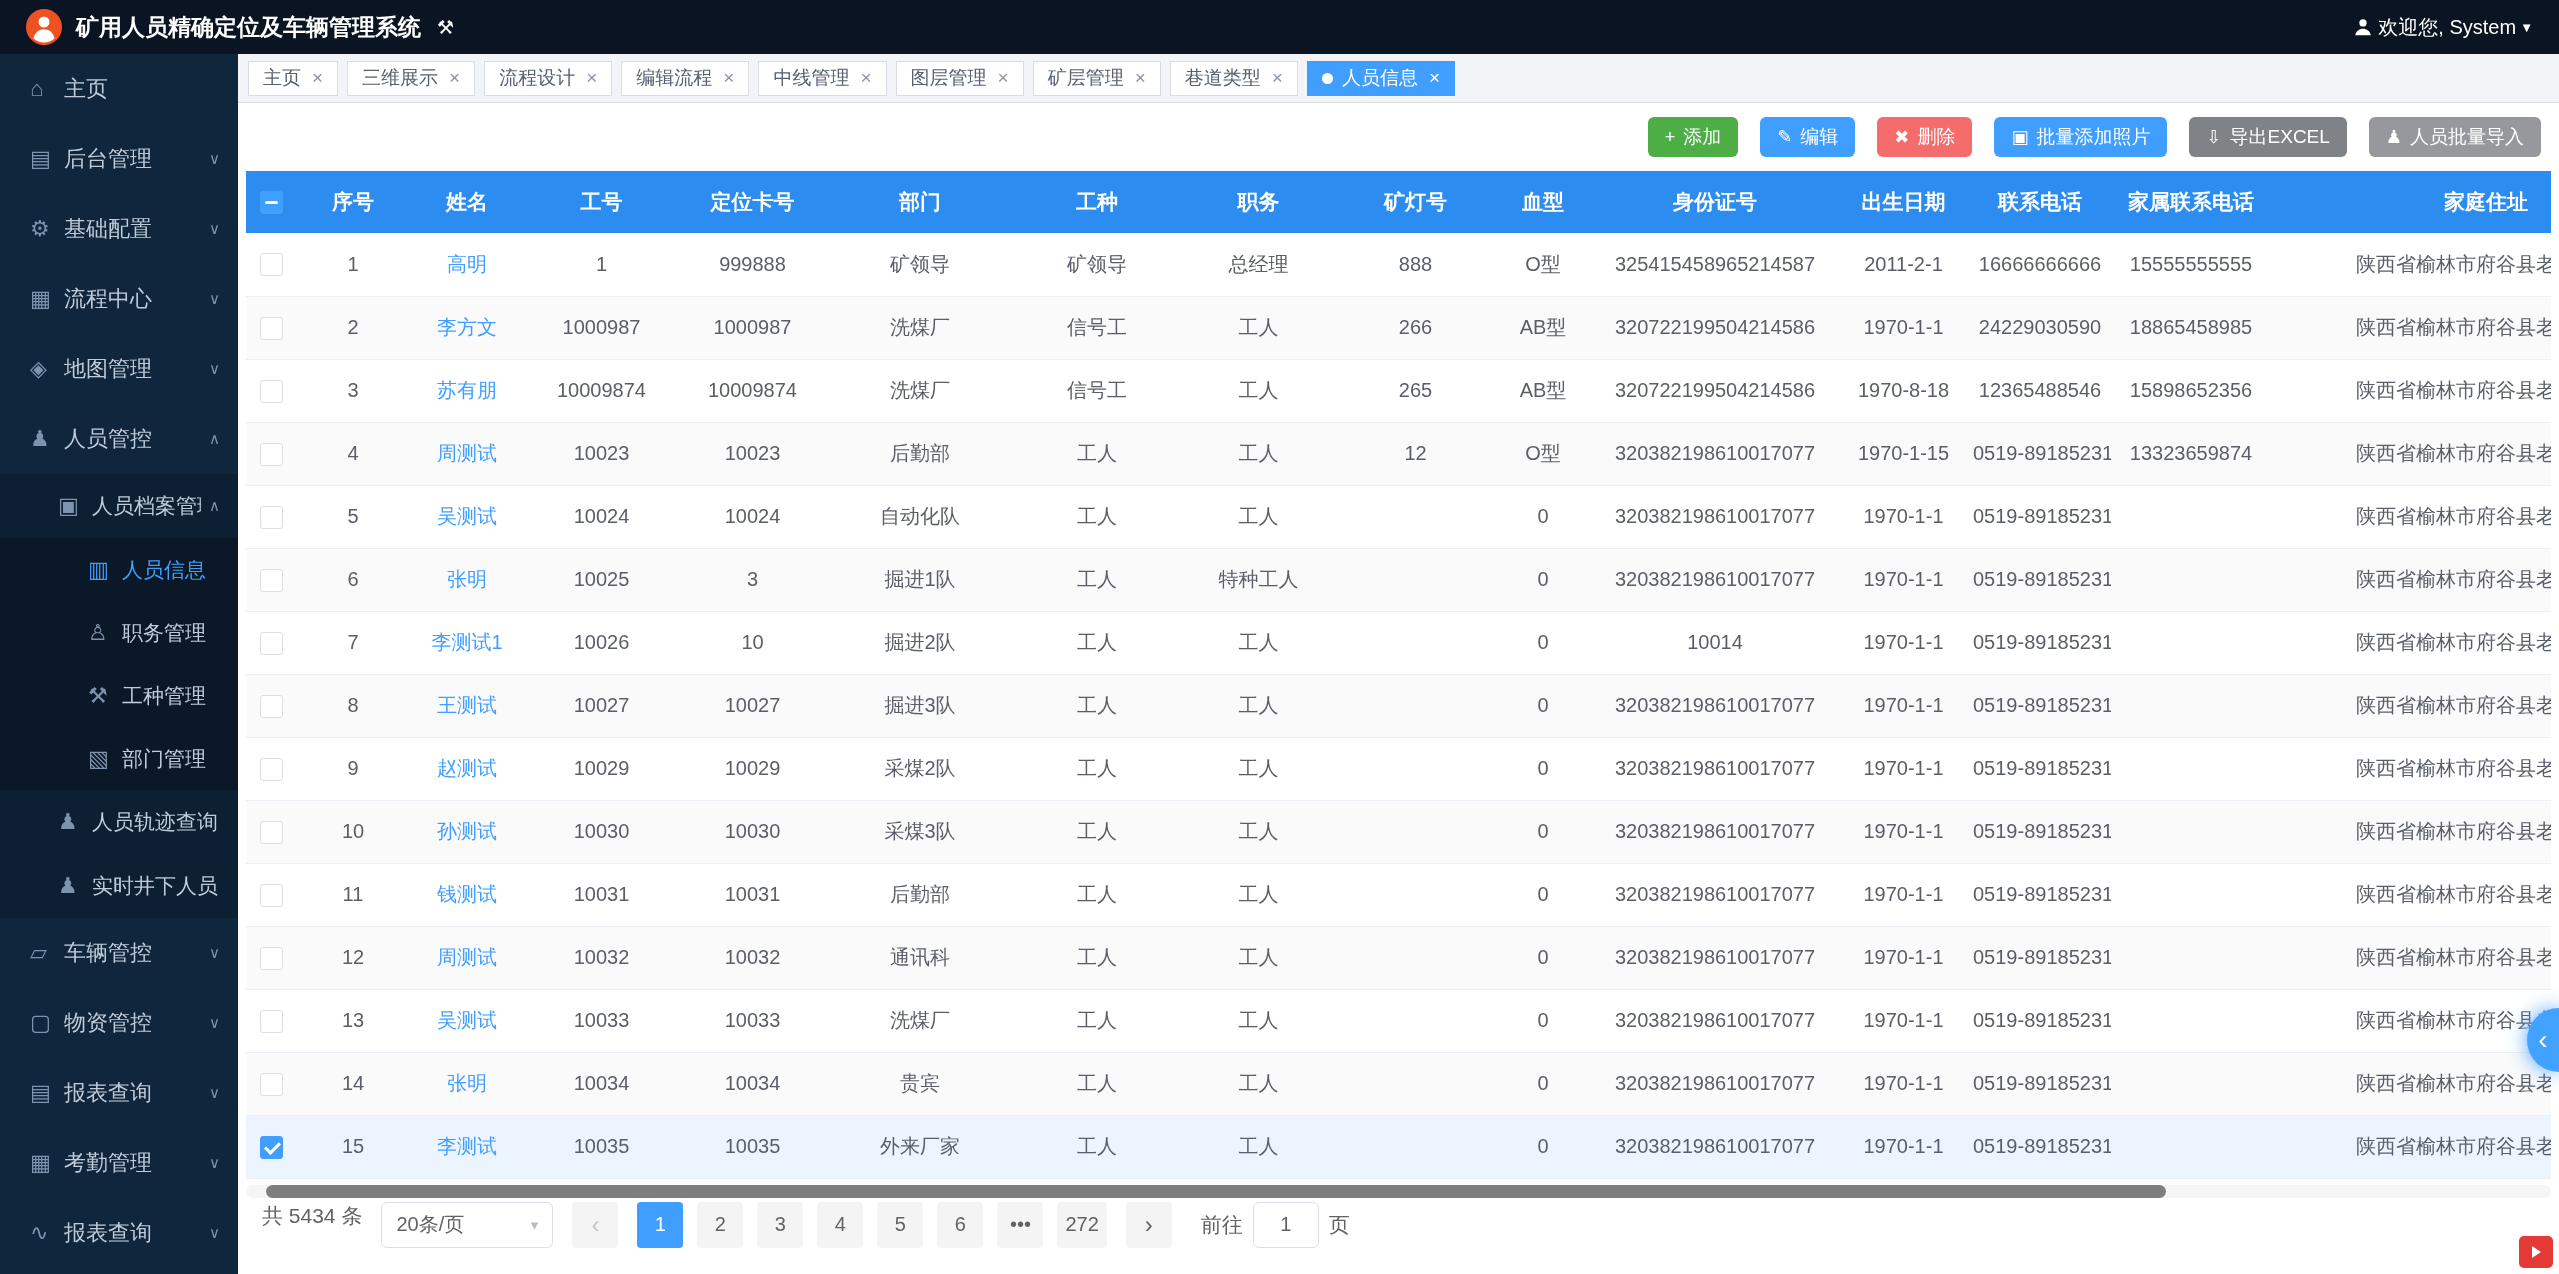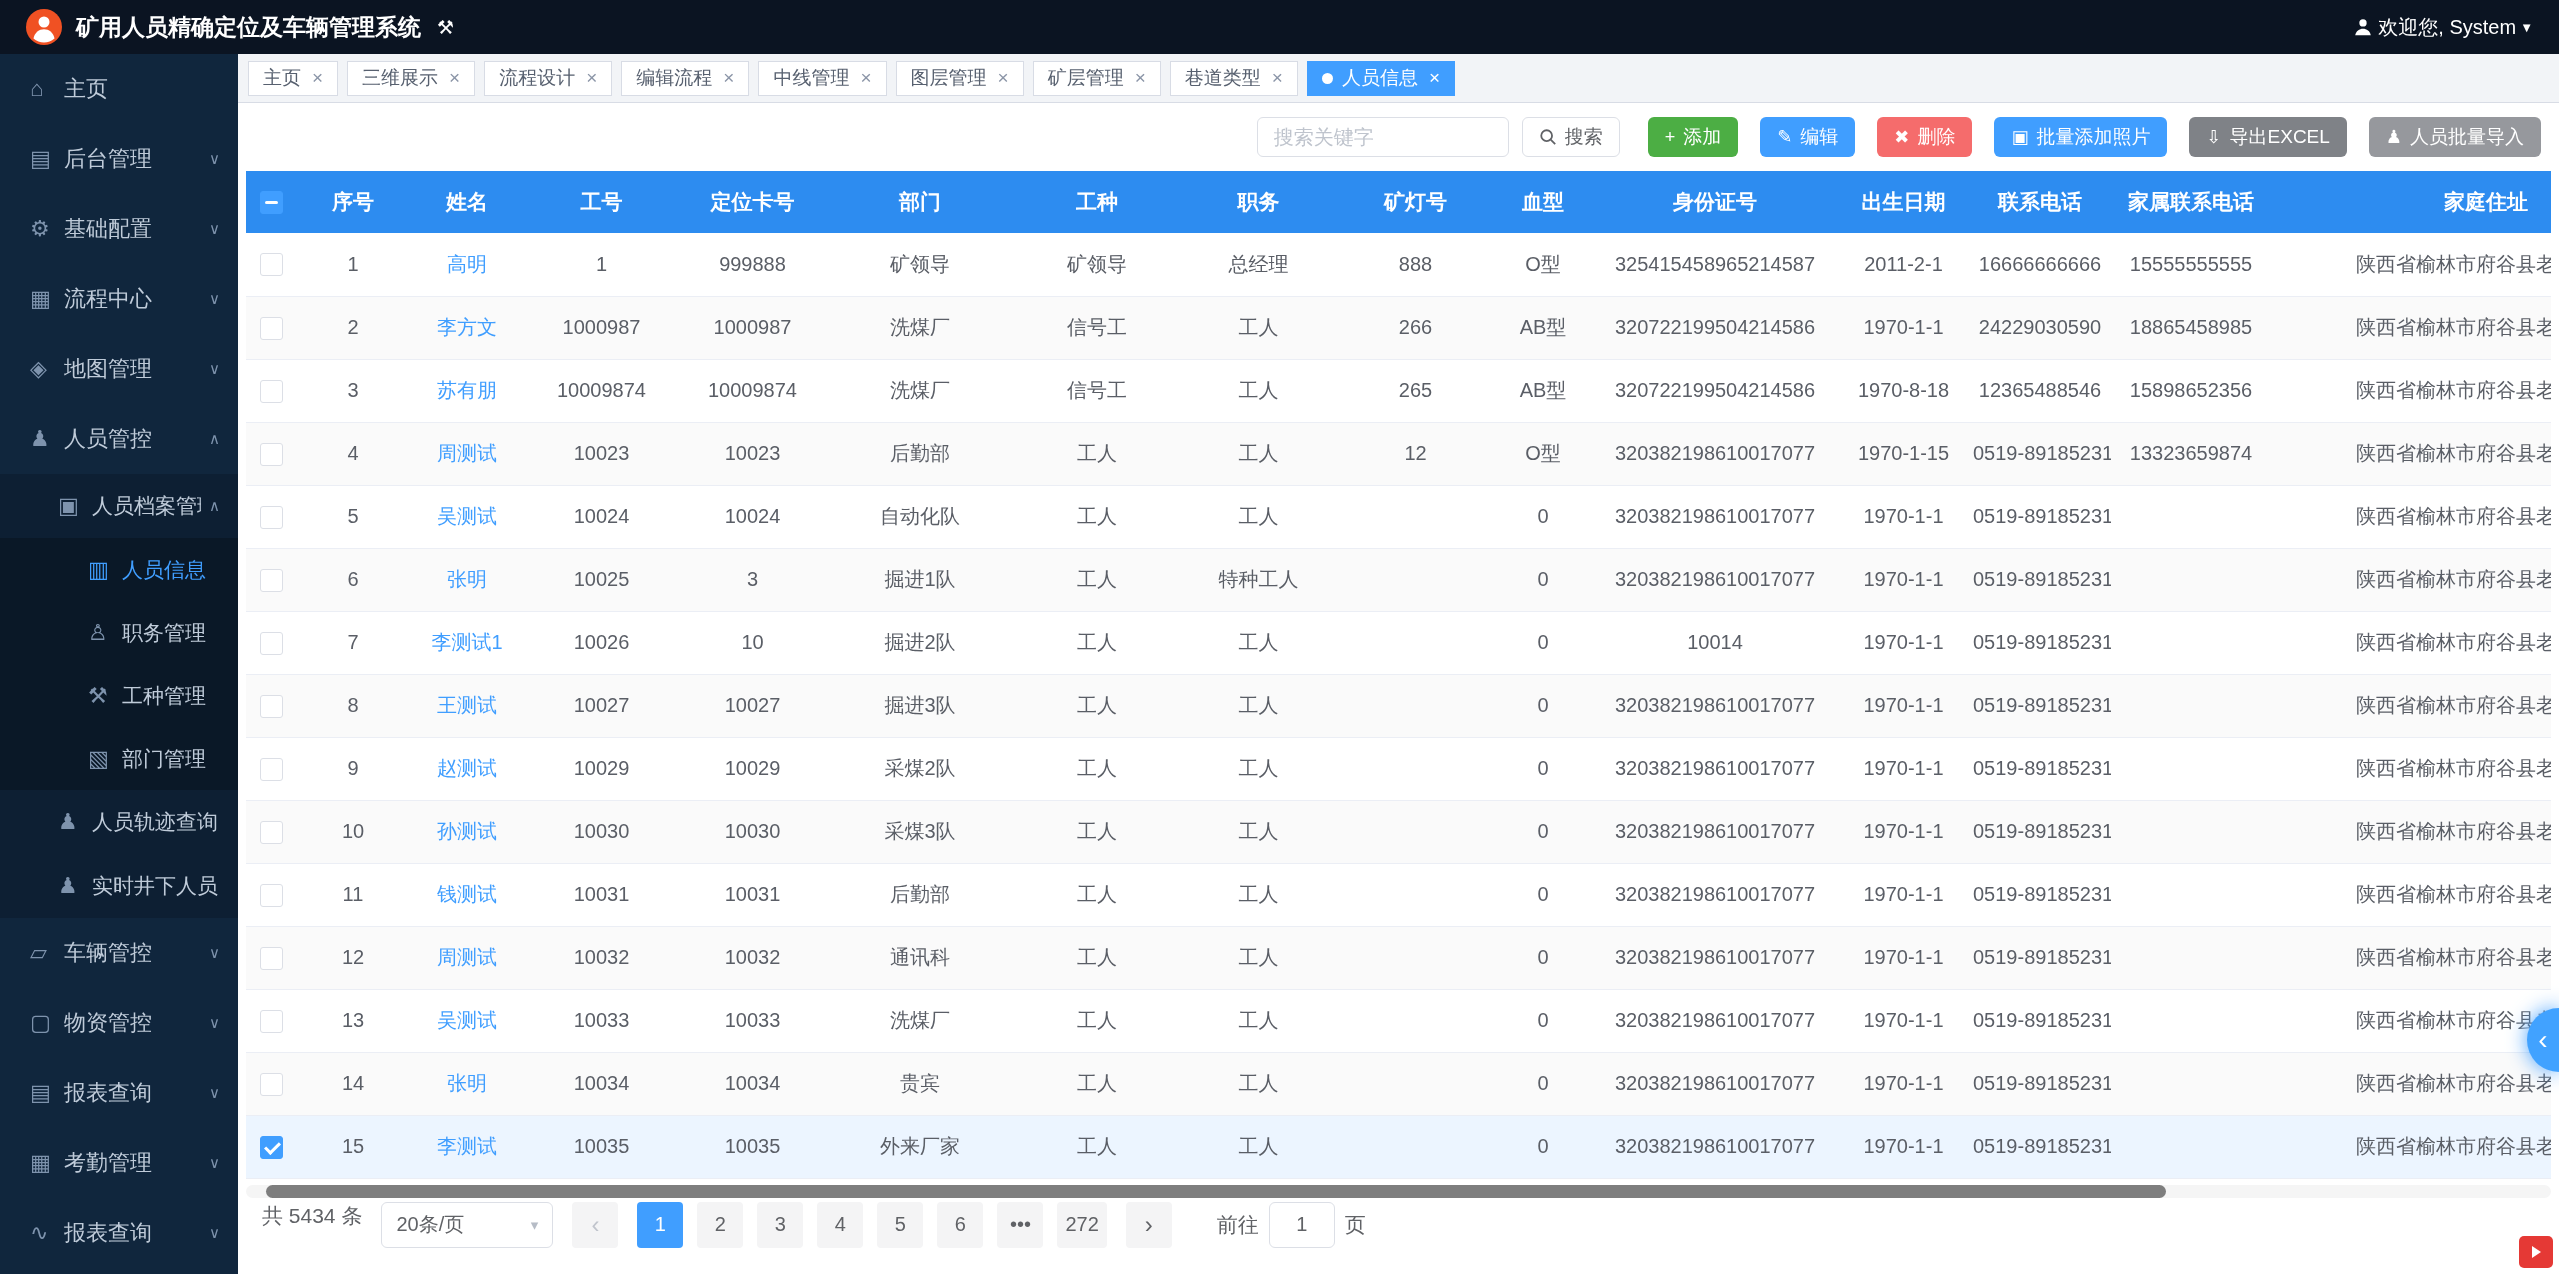--- a/index.html
+++ b/index.html
@@ -82,21 +82,21 @@
     align-items:center; justify-content:space-between; padding:0 14px; color:#606266; font-size:20px;
     cursor:pointer; background:#fff; }
   .pg-select .caret { color:#b6bcc6; font-size:15px; }
   .page-buttons { display:flex; align-items:center; gap:14px; }
   .pg-btn { min-width:46px; height:46px; background:#f4f4f5; border:none; border-radius:4px; color:#606266;
     font-size:20px; display:inline-flex; align-items:center; justify-content:center; padding:0 8px;
     cursor:pointer; font-family:inherit; }
   .pg-btn.active { background:#409eff; color:#fff; }
   .pg-btn.disabled { color:#c0c4cc; }
   .pg-arrow { font-size:24px; }
-  .pg-goto { display:inline-flex; align-items:center; gap:10px; margin-left:26px; }
+  .pg-goto { display:inline-flex; align-items:center; gap:10px; margin-left:10px; }
   .goto-input { width:66px; height:46px; border:1px solid #dcdfe6; border-radius:6px; text-align:center;
     font-size:20px; color:#606266; outline:none; font-family:inherit; }
 
   
   .drawer-handle { position:absolute; right:0; top:1008px; width:32px; height:64px; background:#41a2ff;
     border-radius:34px 0 0 34px; display:flex; align-items:center; justify-content:center; color:#fff;
     font-size:28px; cursor:pointer; box-shadow:0 0 20px rgba(64,158,255,.95); z-index:30; }
   .floating-badge { position:absolute; right:6px; bottom:6px; width:34px; height:32px; background:#e53935;
     border-radius:5px; cursor:pointer; z-index:30; display:flex; align-items:center; justify-content:center; }
   .floating-badge::after { content:''; width:0; height:0; border-left:9px solid #fff;
@@ -251,30 +251,20 @@
       </div>
       <div class="tab active">
         <span class="dot"></span>
         <span class="tab-label">人员信息</span>
         <span class="tab-close">×</span>
       </div>
     </div>
 
   <div class="toolbar">
     <div class="toolbar-right">
-      <div class="search-group">
-        <input class="search-input" placeholder="搜索关键字" style="">
-        <button class="search-btn">
-          <svg width="18" height="18" viewBox="0 0 20 20">
-            <circle cx="8.5" cy="8.5" r="6" fill="none" stroke="#606266" stroke-width="2"></circle>
-            <line x1="13" y1="13" x2="18" y2="18" stroke="#606266" stroke-width="2"></line>
-          </svg>
-          <span>搜索</span>
-        </button>
-      </div>
       <div class="action-buttons">
           <button class="action-btn" style="background: rgb(76, 174, 68);">
             <span class="bicon">+</span>
             <span class="btn-label">添加</span>
           </button>
           <button class="action-btn" style="background: rgb(64, 158, 255);">
             <span class="bicon">✎</span>
             <span class="btn-label">编辑</span>
           </button>
           <button class="action-btn" style="background: rgb(245, 108, 108);">

